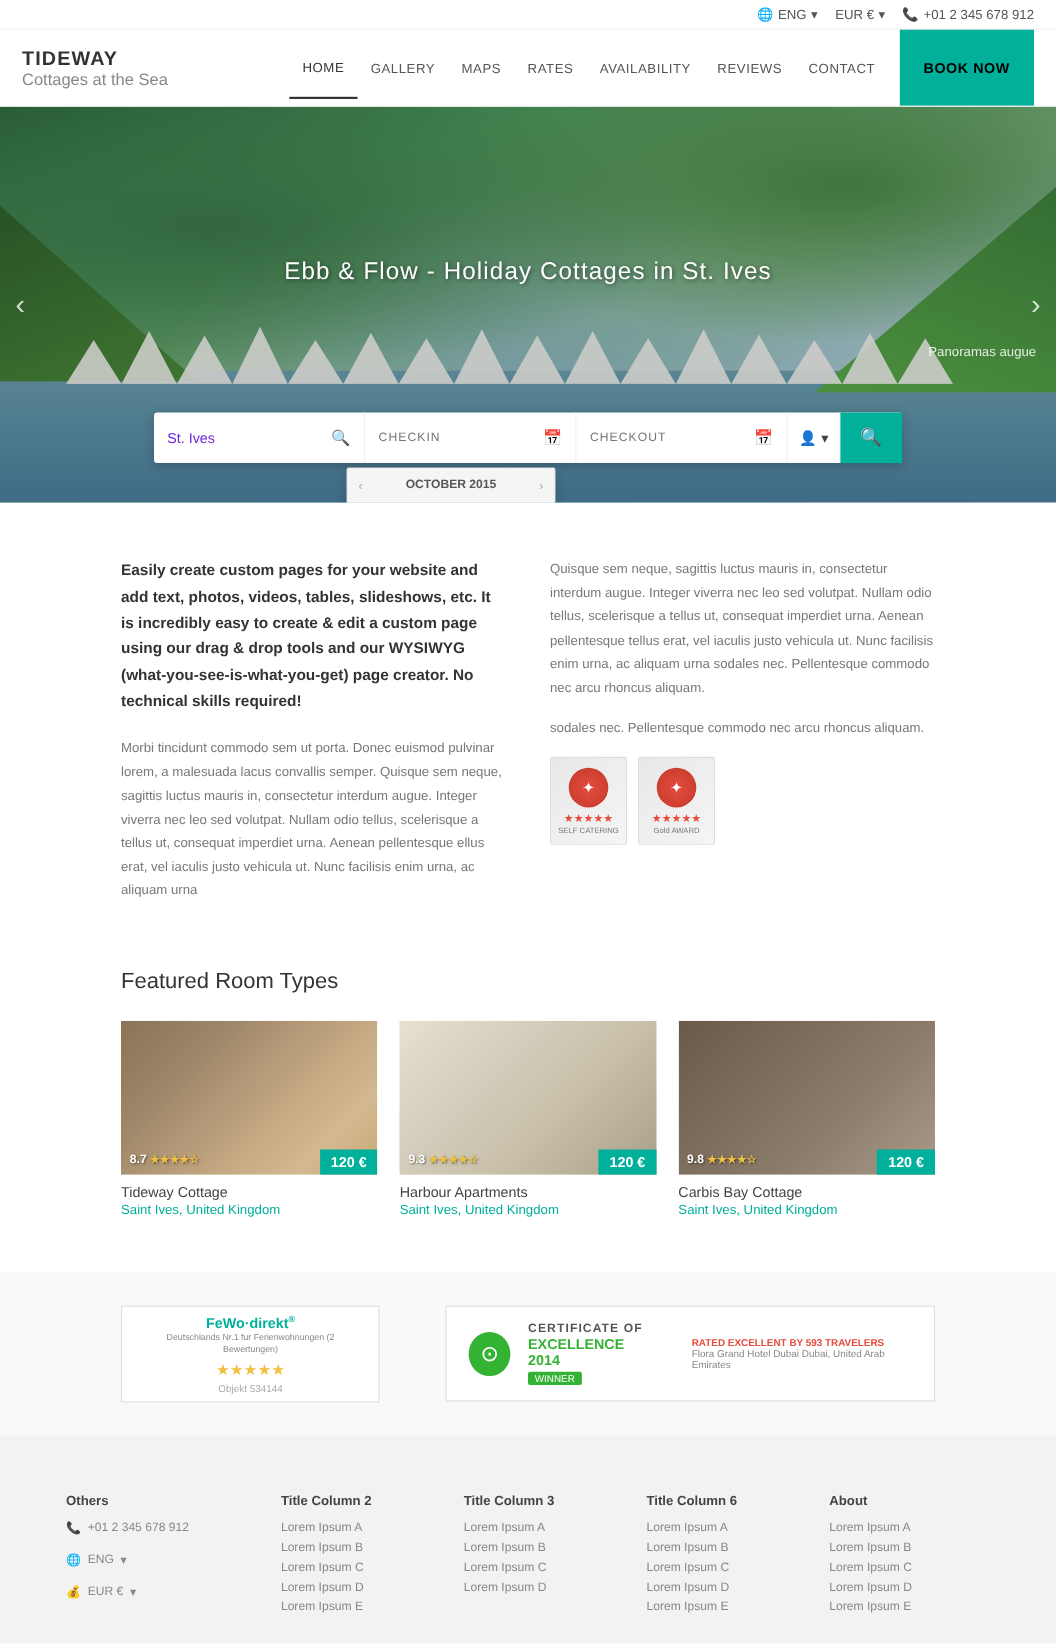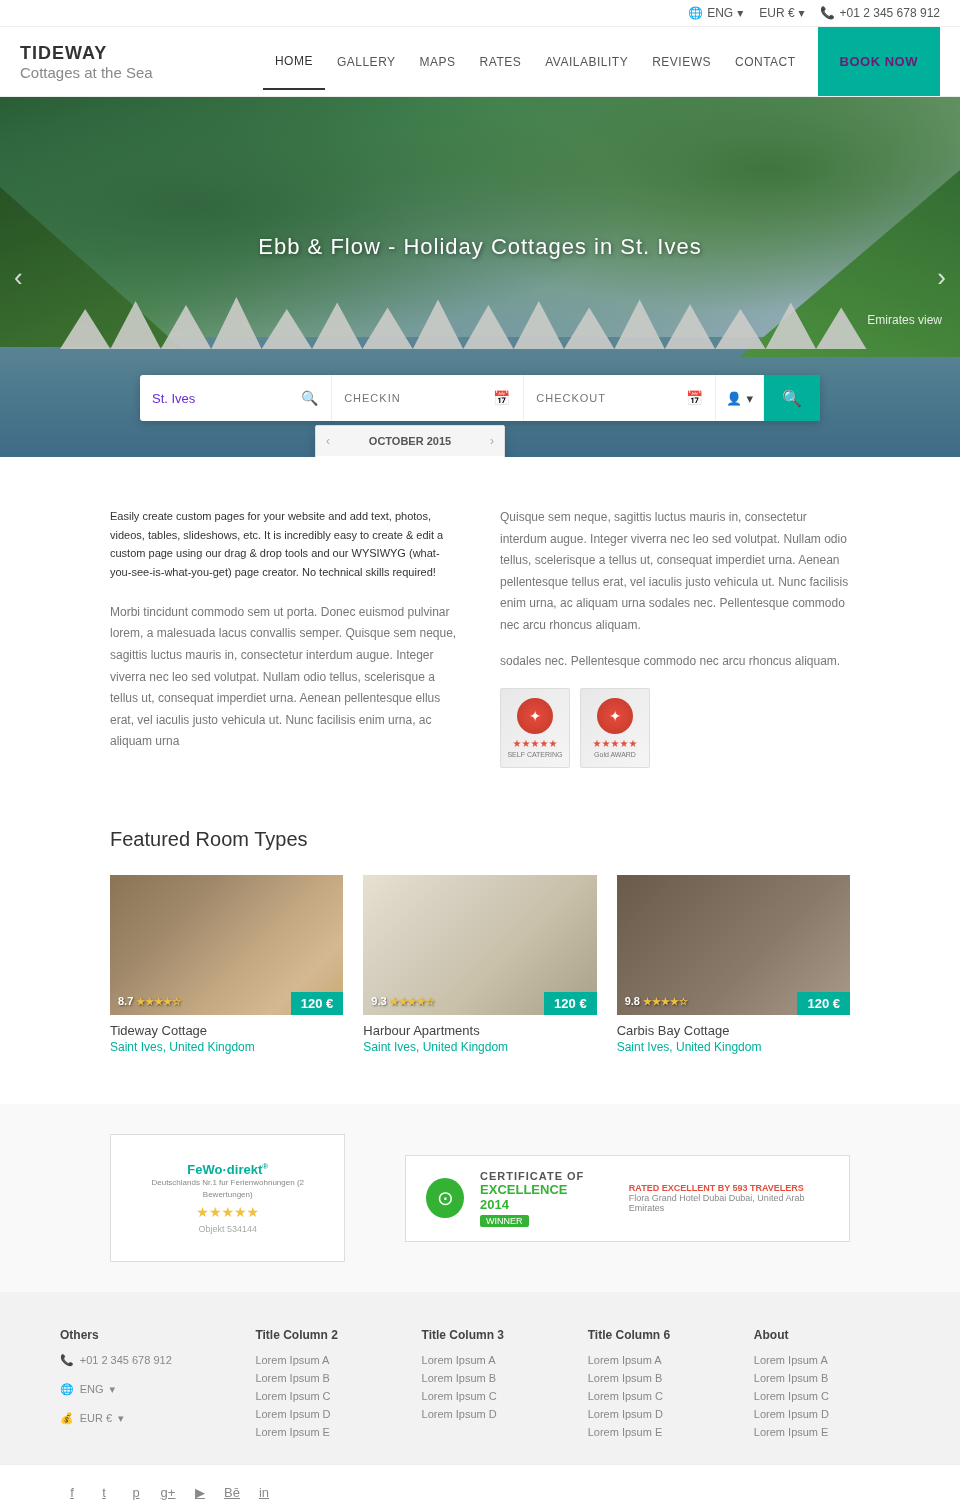--- a/index.html
+++ b/index.html
@@ -10,21 +10,21 @@
     .top-bar-item { display: flex; align-items: center; gap: 4px; cursor: pointer; }
 
     
     .header { display: flex; align-items: center; padding: 0 20px; border-bottom: 1px solid #eee; }
     .logo { flex: 0 0 auto; padding: 14px 0; margin-right: auto; }
     .logo-title { font-size: 18px; font-weight: bold; color: #333; letter-spacing: 1px; }
     .logo-sub { font-size: 15px; color: #888; }
     nav { display: flex; align-items: center; gap: 0; }
     nav a { padding: 20px 12px; font-size: 12px; color: #555; text-decoration: none; letter-spacing: 0.5px; font-weight: 500; }
     nav a.active { color: #333; border-bottom: 2px solid #333; }
-    .book-now-btn { background: #00b09b; color: #701a75; padding: 27px 22px; font-size: 13px; font-weight: bold; letter-spacing: 0.5px; text-decoration: none; margin-left: 10px; }
+    .book-now-btn { background: #00b09b; color: #000000; padding: 27px 22px; font-size: 13px; font-weight: bold; letter-spacing: 0.5px; text-decoration: none; margin-left: 10px; }
 
     
     .hero { position: relative; height: 360px; background: linear-gradient(to bottom, #2a5a3a 0%, #4a8a5a 30%, #6aaa7a 50%, #87c0a0 65%, #a0b8c0 80%, #b8d0d8 100%); overflow: hidden; }
     .hero-bg { width: 100%; height: 100%; background: 
       radial-gradient(ellipse at 20% 30%, #3d7a4a 0%, transparent 40%),
       radial-gradient(ellipse at 80% 20%, #4a8a4a 0%, transparent 35%),
       radial-gradient(ellipse at 50% 70%, #8ab5c0 0%, transparent 50%),
       linear-gradient(160deg, #2e6b3e 0%, #4e9a5e 25%, #6aaa70 40%, #90c090 55%, #a8c8d0 70%, #bcd8e0 85%, #d0e8f0 100%); }
     .hero-overlay { position: absolute; top: 0; left: 0; right: 0; bottom: 0; background: rgba(0,0,0,0.15); }
     .hero-title { position: absolute; top: 38%; left: 50%; transform: translateX(-50%); color: #fff; font-size: 22px; font-weight: 300; text-shadow: 1px 1px 4px rgba(0,0,0,0.5); white-space: nowrap; letter-spacing: 1px; }
@@ -47,21 +47,21 @@
     .calendar-dropdown { position: absolute; top: 50px; left: 175px; background: #fff; border: 1px solid #ddd; box-shadow: 0 4px 12px rgba(0,0,0,0.15); z-index: 100; width: 190px; border-radius: 2px; }
     .cal-header { display: flex; align-items: center; justify-content: space-between; padding: 8px 10px; background: #f5f5f5; }
     .cal-nav { cursor: pointer; color: #aaa; font-size: 12px; }
     .cal-month { font-size: 11px; font-weight: bold; color: #555; }
     .cal-grid { padding: 6px; }
 
     
     .main-content { padding: 50px 110px 40px 110px; }
     .content-grid { display: grid; grid-template-columns: 1fr 1fr; gap: 40px; }
     .content-left {}
-    .content-left .intro { font-size: 11px; font-weight: normal; color: #333; line-height: 1.7; margin-bottom: 20px; }
+    .content-left .intro { font-size: 14px; font-weight: bold; color: #333; line-height: 1.7; margin-bottom: 20px; }
     .content-left p { font-size: 12px; color: #777; line-height: 1.8; }
     .content-right p { font-size: 12px; color: #777; line-height: 1.8; margin-bottom: 14px; }
     .awards { display: flex; gap: 10px; margin-top: 16px; }
     .award-badge { width: 70px; height: 80px; background: linear-gradient(135deg, #e8e8e8, #f5f5f5); border: 1px solid #ddd; display: flex; flex-direction: column; align-items: center; justify-content: center; font-size: 8px; color: #555; text-align: center; border-radius: 2px; }
     .award-badge .stars { color: #e74c3c; font-size: 10px; }
 
     
     .featured-section { padding: 20px 110px 50px 110px; }
     .featured-title { font-size: 20px; color: #333; font-weight: 300; margin-bottom: 24px; }
     .rooms-grid { display: grid; grid-template-columns: repeat(3, 1fr); gap: 20px; }
@@ -69,38 +69,38 @@
     .room-img { position: relative; width: 100%; height: 140px; overflow: hidden; }
     .room-img-placeholder { width: 100%; height: 100%; }
     .room-rating { position: absolute; bottom: 8px; left: 8px; color: #fff; font-size: 11px; font-weight: bold; text-shadow: 1px 1px 2px rgba(0,0,0,0.5); }
     .room-stars { color: #f0c040; font-size: 10px; }
     .room-price { position: absolute; bottom: 0; right: 0; background: #00b09b; color: #fff; padding: 4px 10px; font-size: 13px; font-weight: bold; }
     .room-name { font-size: 13px; color: #444; margin-top: 8px; }
     .room-location { font-size: 12px; color: #00b09b; margin-top: 2px; }
 
     
     .partners-section { padding: 30px 110px; background: #f9f9f9; display: flex; align-items: center; justify-content: center; gap: 60px; }
-    .fewo-box { border: 1px solid #ddd; background: #fff; padding: 27px 20px; text-align: center; min-width: 160px; }
+    .fewo-box { border: 1px solid #ddd; background: #fff; padding: 7px 20px; text-align: center; min-width: 160px; }
     .fewo-title { font-size: 13px; font-weight: bold; color: #555; }
     .fewo-title span { color: #00b09b; }
     .fewo-sub { font-size: 8px; color: #888; line-height: 1.4; }
     .fewo-stars { color: #f0c040; font-size: 14px; margin: 4px 0; }
     .fewo-id { font-size: 9px; color: #aaa; }
     .tripadvisor-box { border: 1px solid #ddd; background: #fff; padding: 14px 20px; display: flex; align-items: center; gap: 16px; }
     .ta-logo { width: 40px; height: 40px; background: #34b233; border-radius: 50%; display: flex; align-items: center; justify-content: center; color: #fff; font-size: 18px; }
     .ta-text { }
     .ta-cert { font-size: 11px; font-weight: bold; color: #555; letter-spacing: 1px; }
     .ta-year { font-size: 13px; font-weight: bold; color: #34b233; }
     .ta-winner { font-size: 9px; color: #888; background: #34b233; color: #fff; padding: 1px 6px; border-radius: 2px; display: inline-block; margin-top: 2px; }
     .ta-rated { font-size: 9px; color: #e74c3c; font-weight: bold; margin-left: 10px; }
     .ta-rated-sub { font-size: 9px; color: #888; margin-left: 10px; }
 
     
     .footer { background: #f2f2f2; padding: 36px 60px 20px 60px; }
-    .footer-grid { display: grid; grid-template-columns: 1.2fr 1fr 1fr 1fr 1fr; gap: 20px; }
+    .footer-grid { display: grid; grid-template-columns: 1.2fr 1fr 1fr 1fr 1fr; gap: 20px; margin-top: 16px; }
     .footer-col-title { font-size: 12px; font-weight: bold; color: #444; margin-bottom: 12px; }
     .footer-col a, .footer-col span { display: block; font-size: 11px; color: #888; margin-bottom: 6px; text-decoration: none; }
     .footer-others-item { display: flex; align-items: center; gap: 6px; font-size: 11px; color: #777; margin-bottom: 10px; }
     .footer-others-icon { font-size: 12px; color: #aaa; }
 
     
     .bottom-bar { background: #fff; padding: 16px 60px; border-top: 1px solid #eee; display: flex; align-items: center; }
     .social-icons { display: flex; gap: 8px; flex: 1; }
     .social-icon { width: 24px; height: 24px; display: flex; align-items: center; justify-content: center; font-size: 13px; color: #888; cursor: pointer; }
 
@@ -152,21 +152,21 @@
   <div class="hero-scene">
     <div style="position:absolute;bottom:0;left:0;right:0;height:120px;background:linear-gradient(to bottom,#6a9eae,#4a7e9e);"></div>
     <div style="position:absolute;bottom:110px;left:0;width:180px;height:200px;background:linear-gradient(160deg,#2a5a2a,#4a8a3a);clip-path:polygon(0 100%,0 20%,100% 100%);"></div>
     <div style="position:absolute;bottom:100px;right:0;width:220px;height:220px;background:linear-gradient(200deg,#3a7a3a,#5aaa4a);clip-path:polygon(0 100%,100% 15%,100% 100%);"></div>
     <div style="position:absolute;bottom:108px;left:60px;right:60px;height:80px;background:rgba(240,240,235,0.9);clip-path:polygon(0 100%,3% 50%,6% 100%,9% 40%,12% 100%,15% 45%,18% 100%,21% 35%,24% 100%,27% 50%,30% 100%,33% 42%,36% 100%,39% 48%,42% 100%,45% 38%,48% 100%,51% 45%,54% 100%,57% 40%,60% 100%,63% 48%,66% 100%,69% 38%,72% 100%,75% 44%,78% 100%,81% 50%,84% 100%,87% 42%,90% 100%,93% 48%,96% 100%,100% 100%);"></div>
   </div>
   <div class="hero-overlay"></div>
   <div class="hero-title">Ebb &amp; Flow - Holiday Cottages in St. Ives</div>
   <div class="hero-arrow-left">‹</div>
   <div class="hero-arrow-right">›</div>
-  <div class="panoramas-label">Emirates view</div>
+  <div class="panoramas-label">Panoramas augue</div>
 
   <div class="search-bar-wrapper">
     <div class="search-bar">
       <div class="search-field" style="flex:1.2;">
         <input type="text" value="St. Ives" style="">
         <span class="search-field-icon">🔍</span>
       </div>
       <div class="search-field" style="flex:1.2;">
         <input type="text" style="text-transform: uppercase; letter-spacing: 1px; font-size: 11px; color: rgb(170, 170, 170);" placeholder="CHECKIN">
         <span class="search-field-cal">📅</span>

